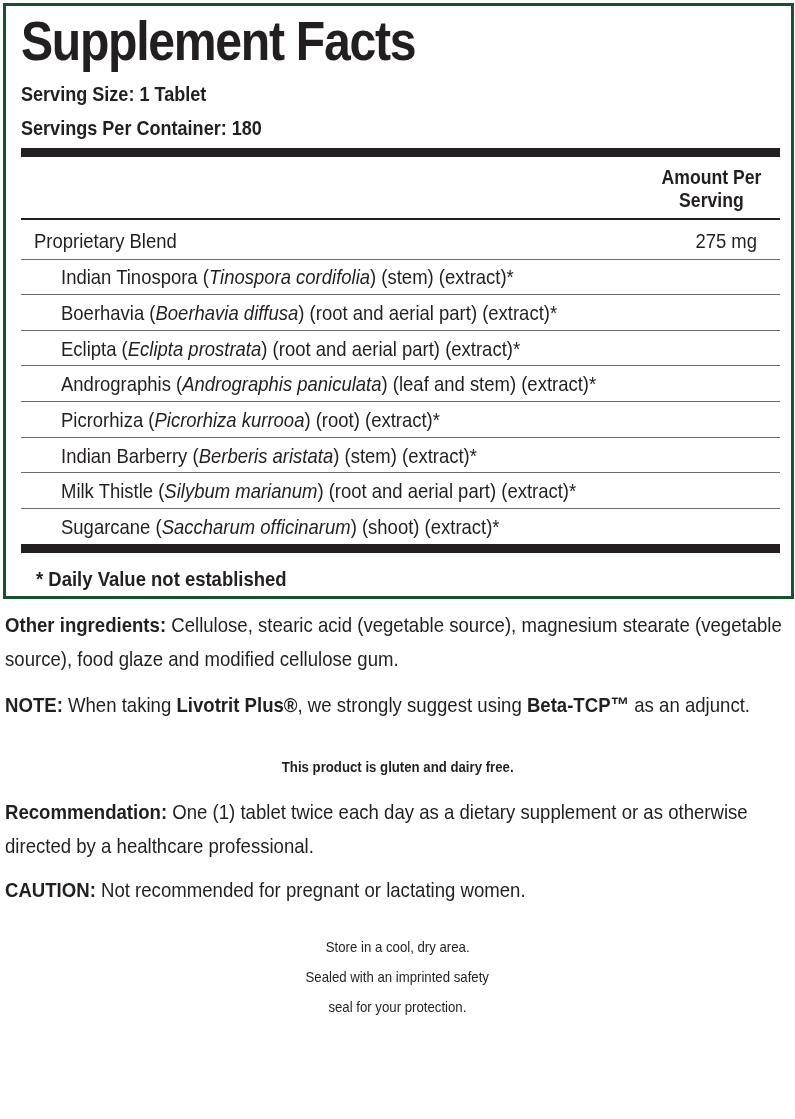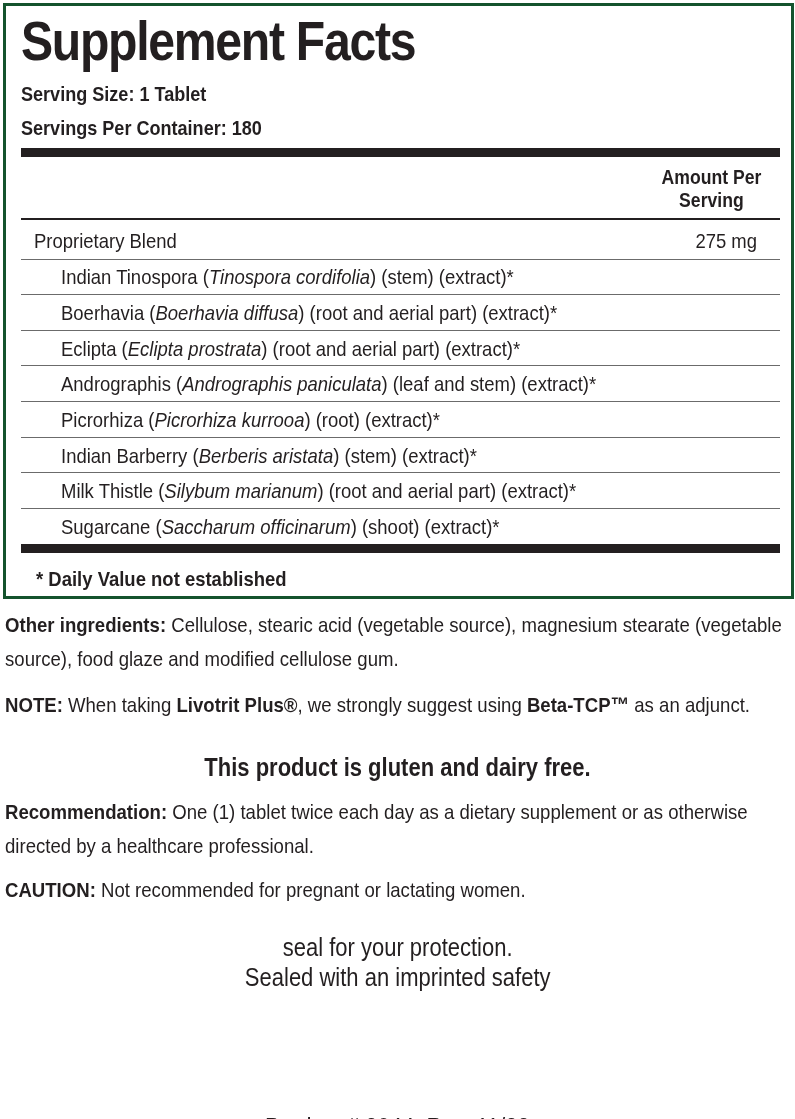--- a/index.html
+++ b/index.html
@@ -43,21 +43,21 @@
   .footnote {
     position: absolute; left: 30px; top: 560px; font-size: 21px; font-weight: bold;
     transform: scaleX(0.88); transform-origin: left top; white-space: nowrap; line-height: 26px;
   }
   .para {
     position: absolute; left: 5px; width: 880px; font-size: 21px; line-height: 34px;
     transform: scaleX(0.885); transform-origin: left top;
   }
   .para b { font-weight: bold; }
   .center-block {
-    position: absolute; left: 0; width: 795px; text-align: center; font-size: 25px;
+    position: absolute; left: 0; width: 795px; text-align: center; font-size: 15px;
     line-height: 30px;
   }
   .center-block span { display: inline-block; transform: scaleX(0.88); white-space: nowrap; }
   .bold { font-weight: bold; }
 </style>
 </head>
 <body>
 
 <div class="facts-box">
   <div class="title">Supplement Facts</div>
@@ -135,19 +135,20 @@
 
 <div class="para" style="top:795px">
   <b>Recommendation:</b><span> One (1) tablet twice each day as a dietary supplement or as otherwise directed by a healthcare professional.</span>
 </div>
 
 <div class="para" style="top:873px">
   <b>CAUTION:</b><span> Not recommended for pregnant or lactating women.</span>
 </div>
 
 <div class="center-block" style="top:932px">
+  <div><span>Store in a cool, dry area.</span></div>
+  <div><span>Sealed with an imprinted safety</span></div>
   <div><span>seal for your protection.</span></div>
-  <div><span>Sealed with an imprinted safety</span></div>
 </div>
 
 <div class="center-block" style="top:1112px">
   <span style="white-space:pre">Product # 3044  Rev. 11/23</span>
 </div>
 
 </body></html>

